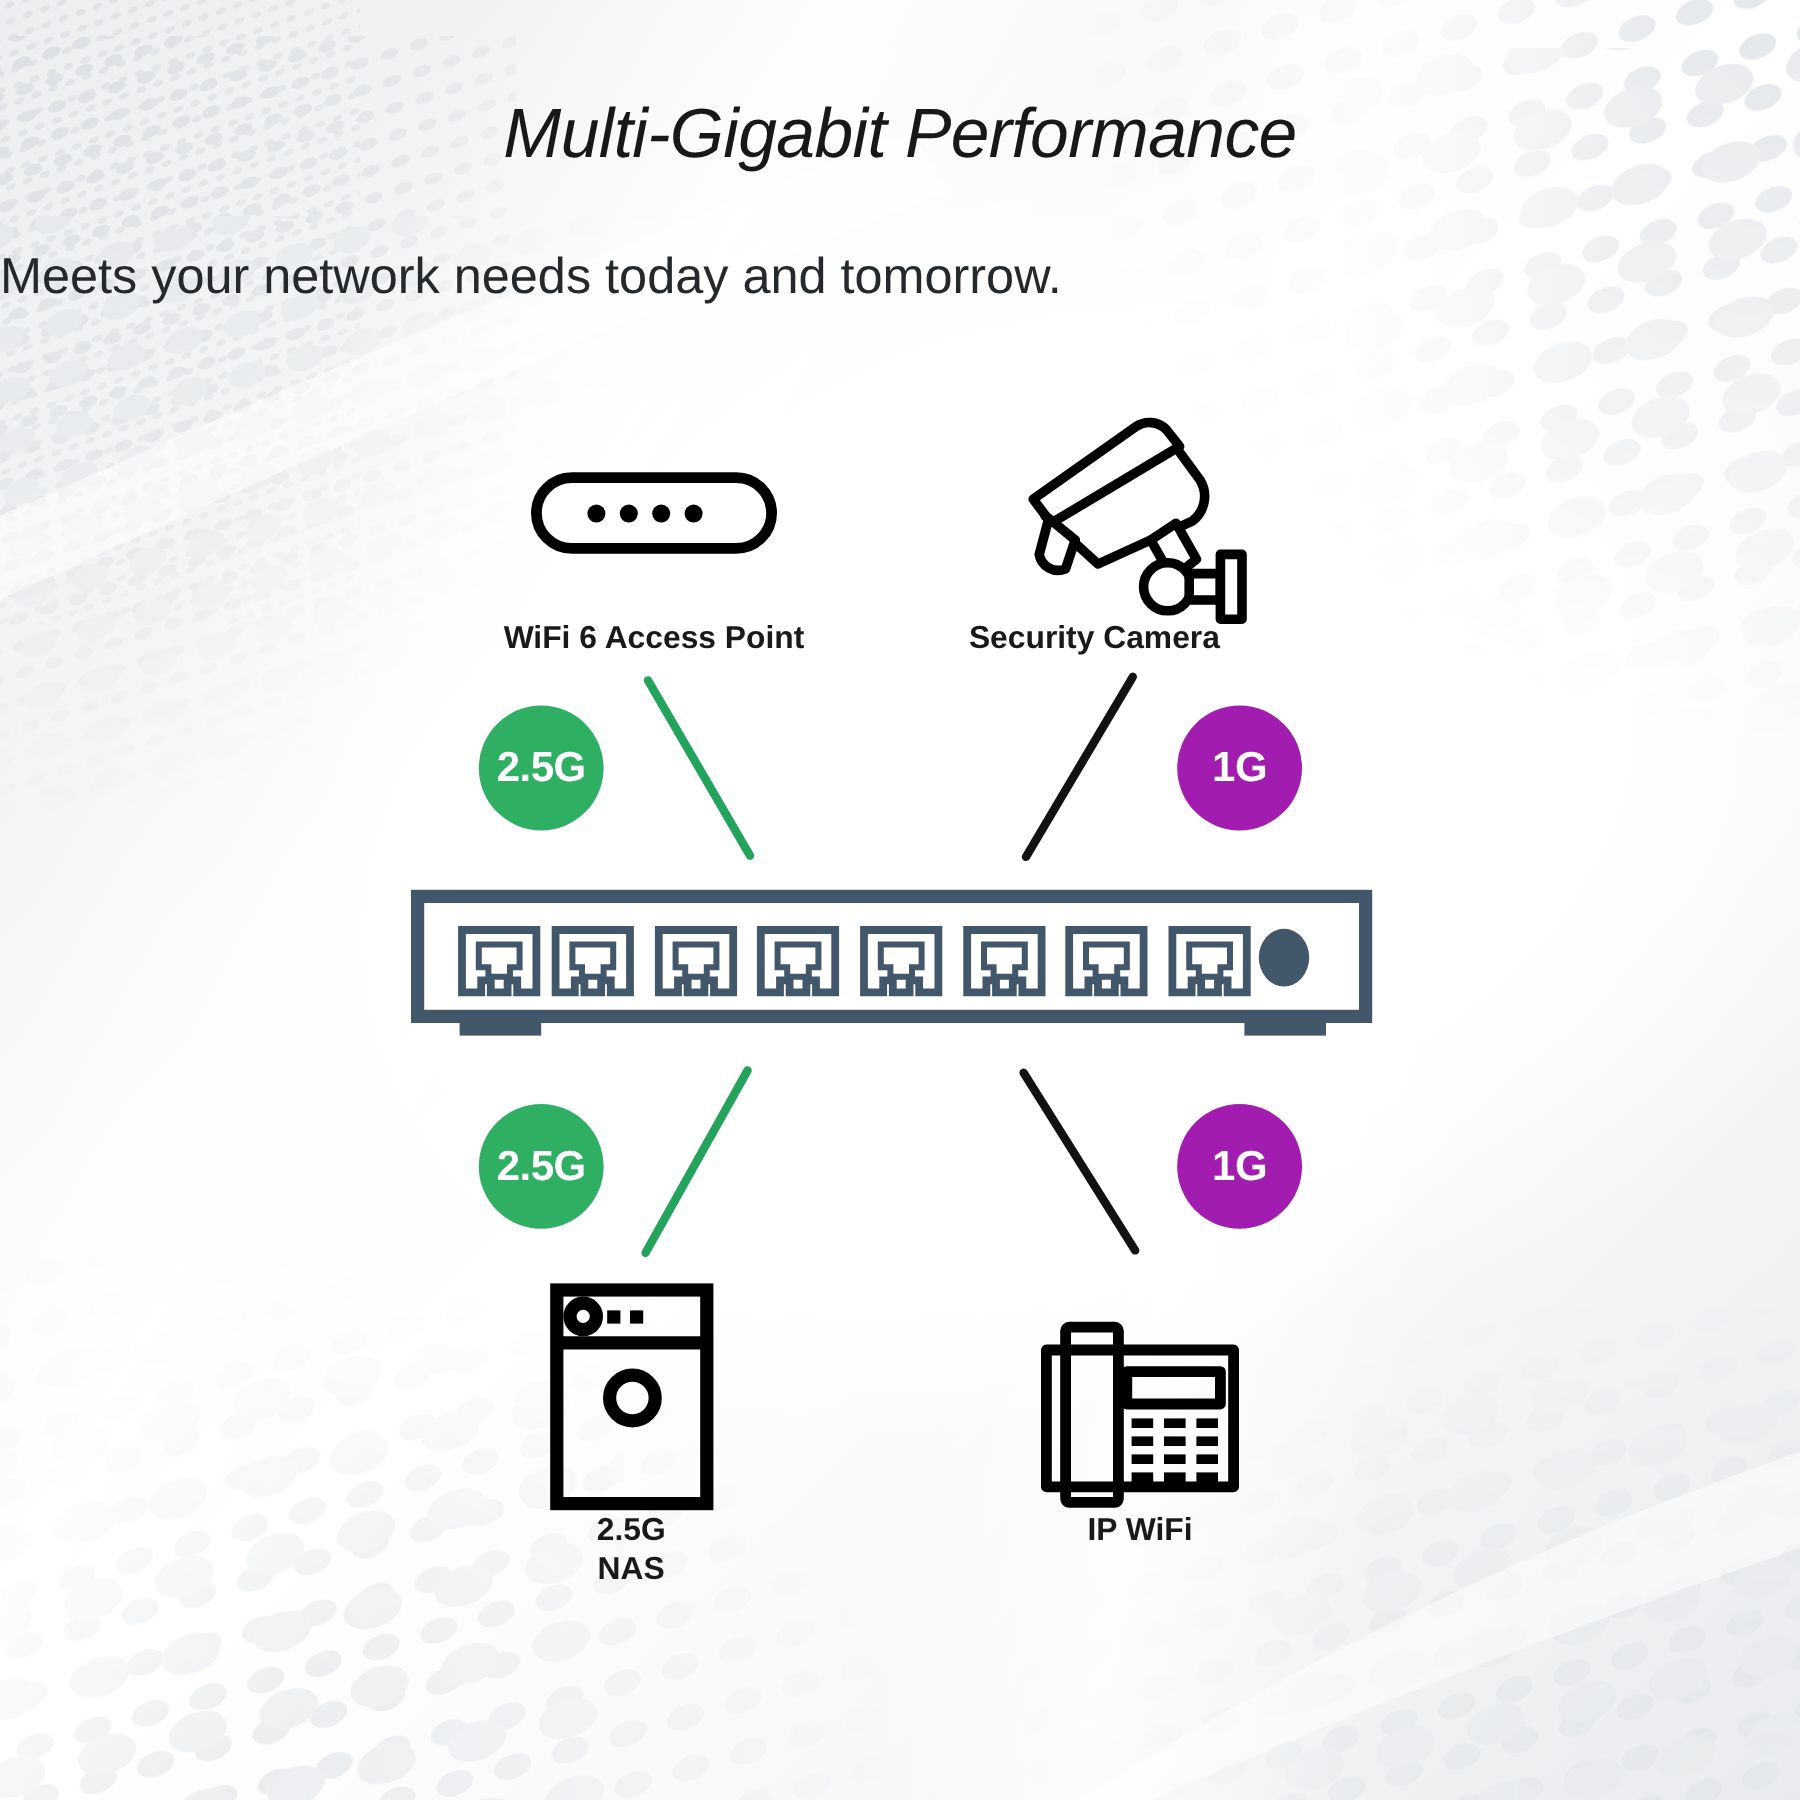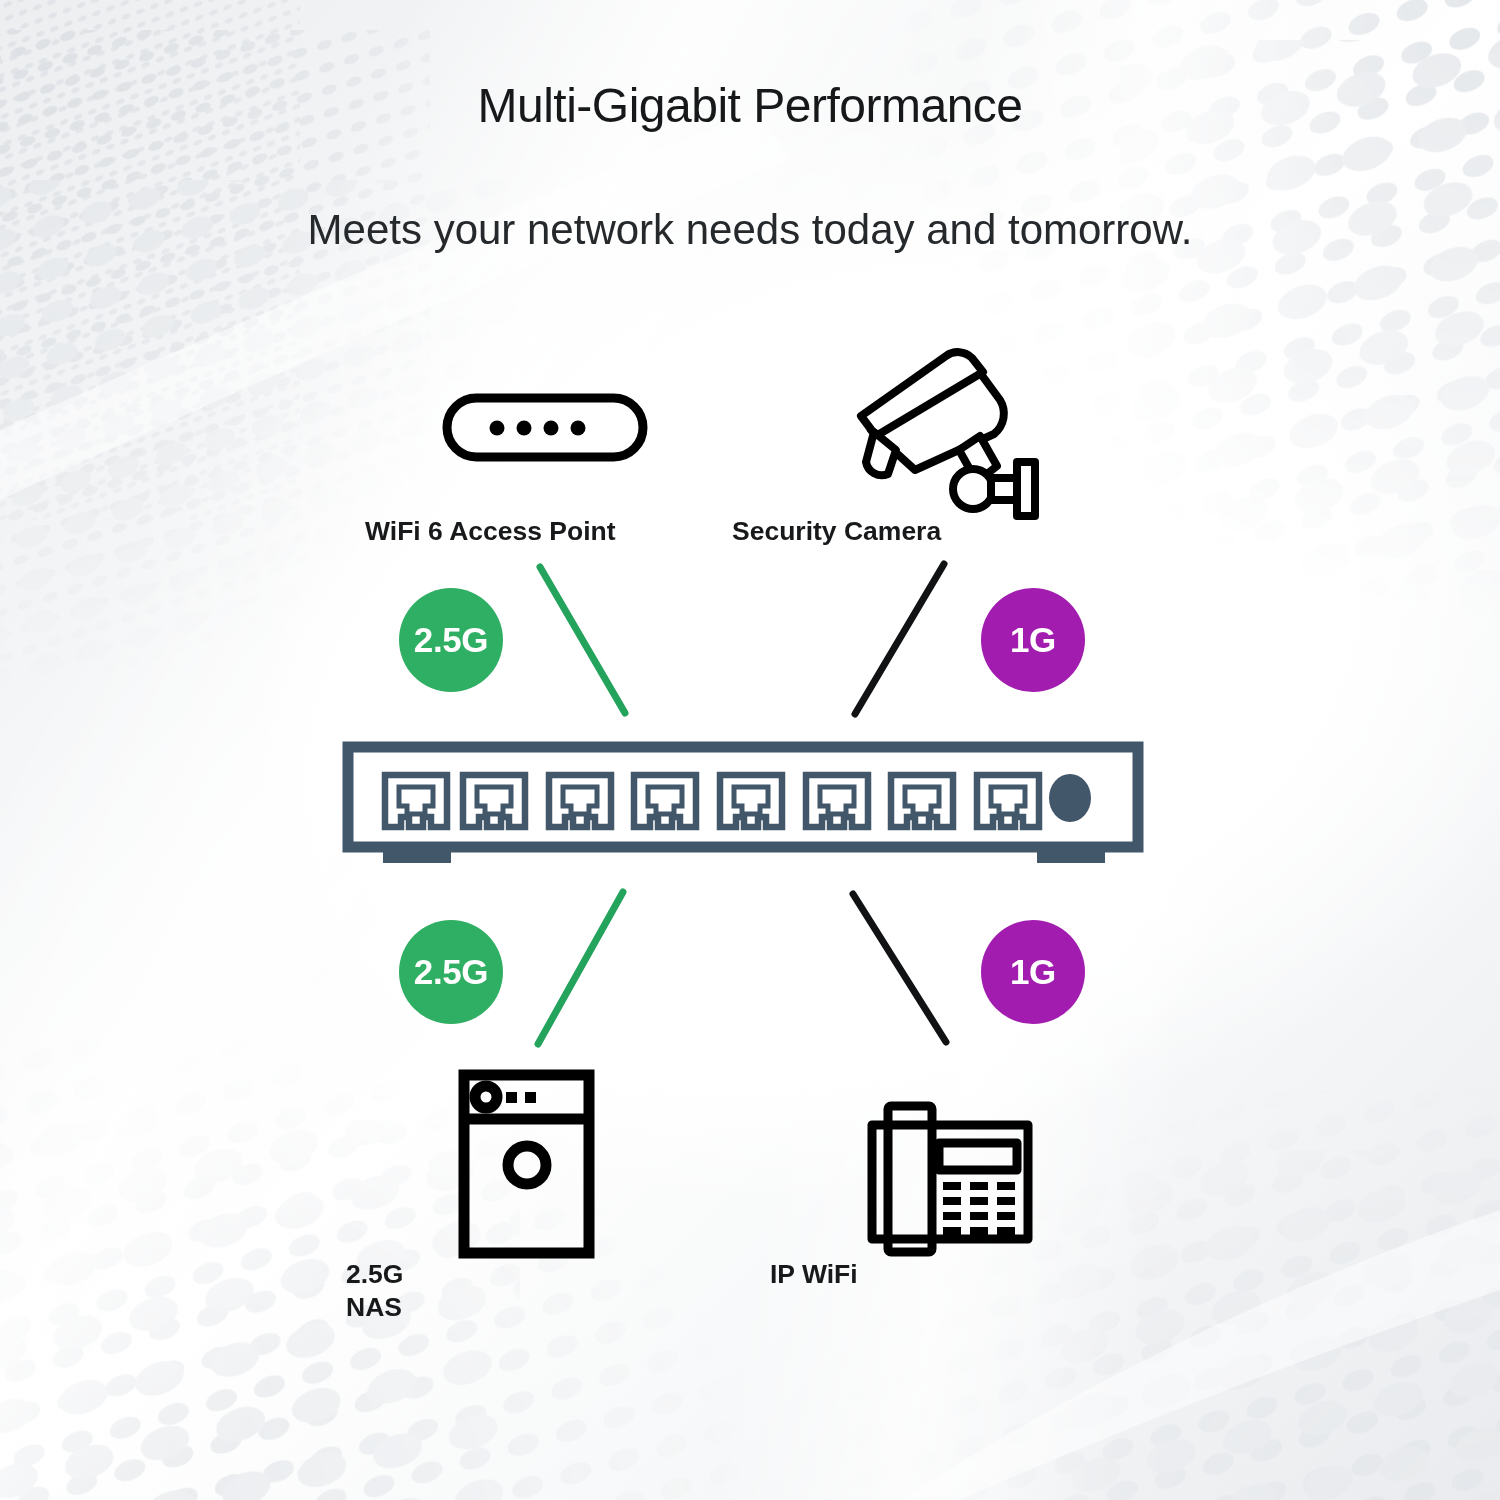--- a/index.html
+++ b/index.html
@@ -34,39 +34,39 @@
   .bg-center-wash {
     background: radial-gradient(ellipse 640px 520px at 50% 52%, #ffffff 0%, #ffffff 58%, rgba(255,255,255,0.0) 82%);
   }
 
   
   .title {
     position: absolute;
     left: 0; right: 0;
     top: 78px;
     text-align: center;
-    font-size: 48px;
+    font-size: 58px;
     font-weight: 400;
     letter-spacing: -0.5px;
     color: #16181a;
     white-space: nowrap;
+    font-style: italic;
   }
   .subtitle {
     position: absolute;
     left: 0; right: 0;
     top: 206px;
-    text-align: center;
     font-size: 42px;
     font-weight: 400;
     color: #26292c;
     white-space: nowrap;
   }
   .device-label {
     position: absolute;
-    text-align: left;
+    text-align: center;
     font-size: 26.5px;
     font-weight: 600;
     color: #17191b;
     line-height: 1.26;
     white-space: pre-line;
     width: 360px;
   }
 
   
   .badge {

